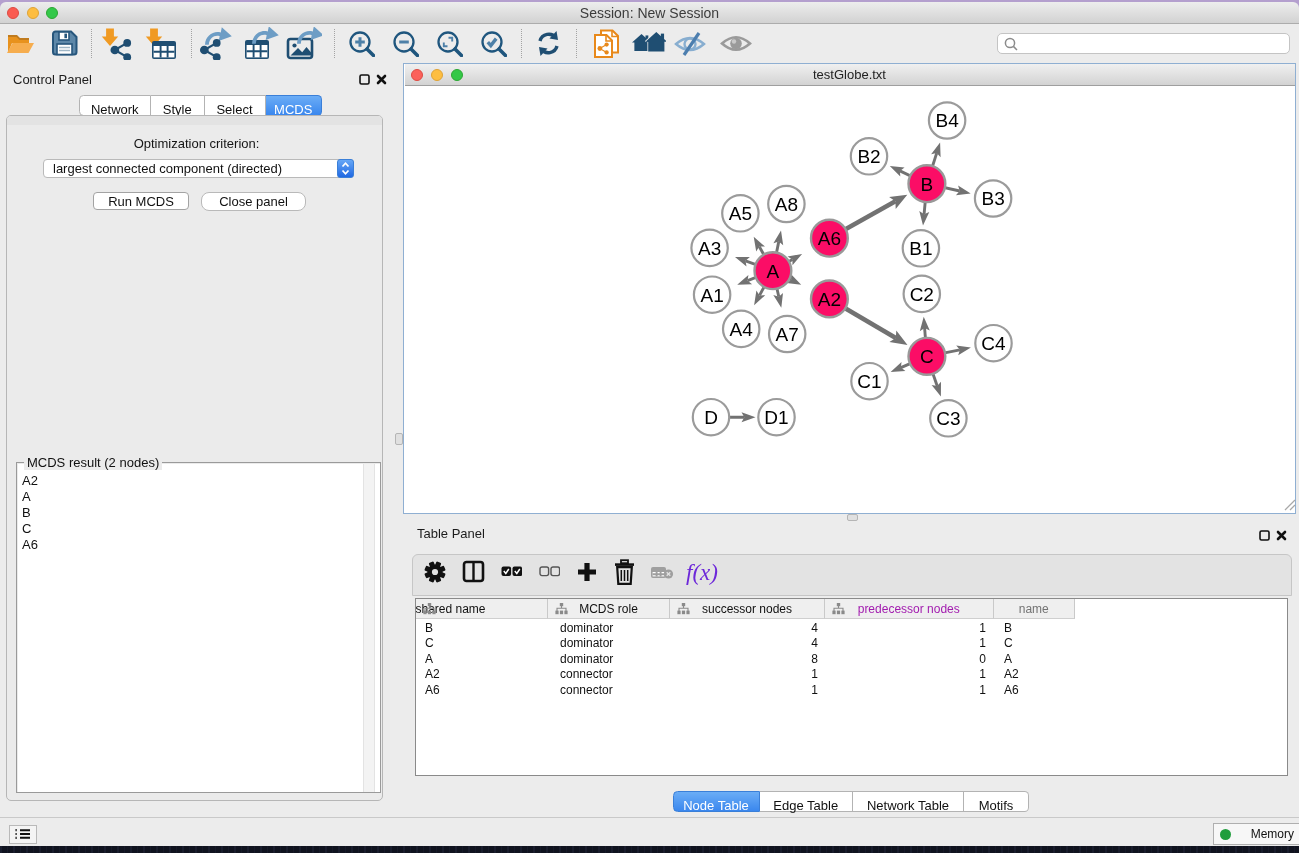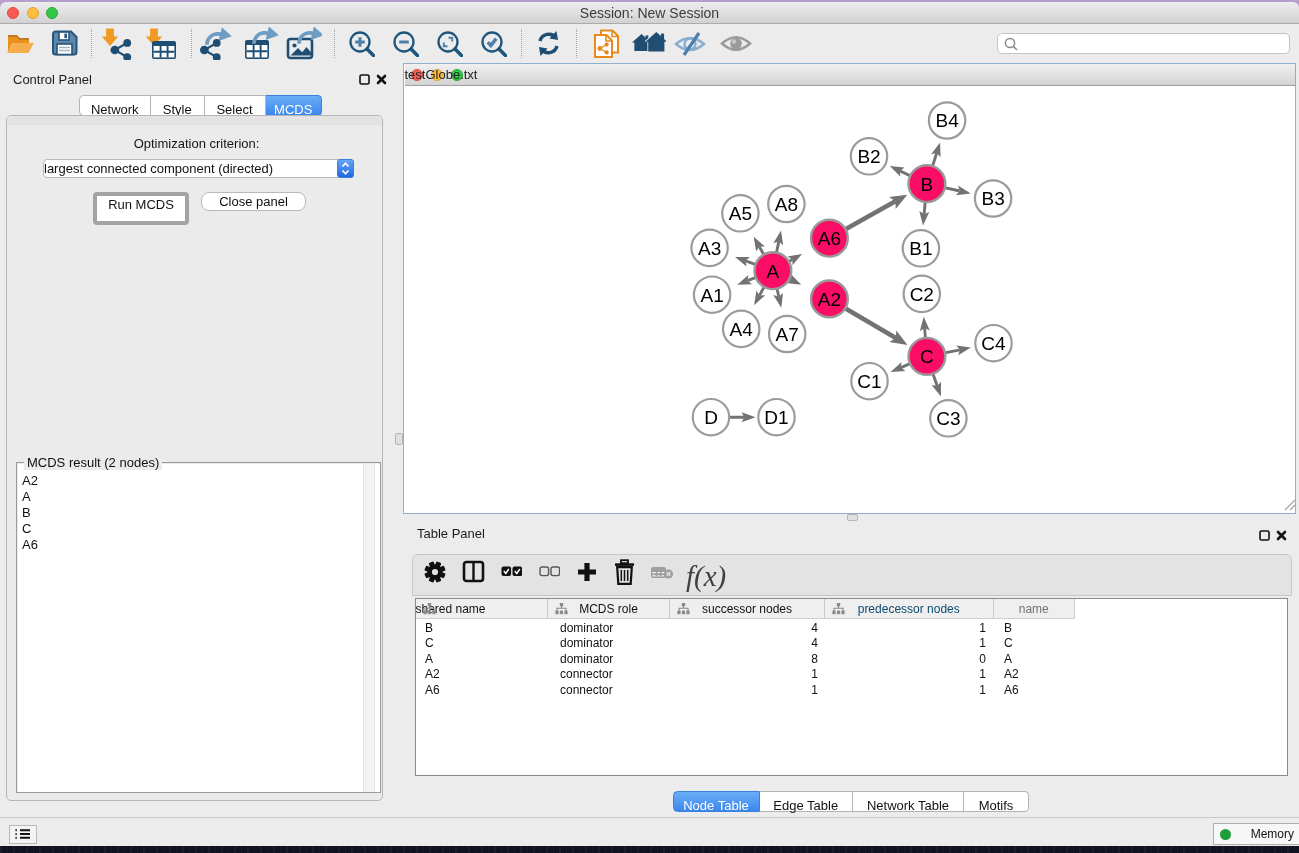--- a/index.html
+++ b/index.html
@@ -153,39 +153,39 @@
   </svg>
 <div class="seg" style="left:78.5px;top:95px">
     <div style="width:72.5px">Network</div>
     <div style="width:53.5px">Style</div>
     <div style="width:61px">Select</div>
     <div class="sel" style="width:56.5px">MCDS</div>
   </div>
 <div class="abs" style="left:6px;top:115px;width:377px;height:686px;background:#ebebeb;border:1px solid #b6b6b6;border-radius:5px"></div>
 <div class="abs" style="left:7px;top:116px;width:375px;height:9px;background:#e3e3e3;border-radius:4px 4px 0 0"></div>
 <div class="abs" style="left:8px;top:136px;width:377px;height:16px;text-align:center;font-size:13px;color:#151515">Optimization criterion:</div>
-<div class="abs" style="left:43px;top:159px;width:311px;height:19px;background:#fff;border:1px solid #b9b9b9;border-radius:4px;font-size:13px;line-height:17px;color:#111">largest connected component (directed)</div>
+<div class="abs" style="left:43px;top:159px;width:311px;height:19px;background:#fff;border:1px solid #b9b9b9;border-radius:4px;font-size:13px;line-height:17px;padding-left:9px;color:#111">largest connected component (directed)</div>
 <div class="abs" style="left:337px;top:159px;width:17px;height:19px;background:linear-gradient(#66a7f6,#2068e2);border-radius:3px;border:1px solid #3a7fd8"></div>
 <svg class="abs" style="left:338px;top:160px" width="15" height="17" viewBox="0 0 15 17">
     <path d="M4.5 6.5 L7.5 3.2 L10.5 6.5 M4.5 10.5 L7.5 13.8 L10.5 10.5" fill="none" stroke="#fff" stroke-width="1.7"></path>
   </svg>
-<div class="abs" style="left:93px;top:192px;width:96px;height:33px;background:#fff;border:4px solid #a3a3a3;border-radius:4px;font-size:13px;line-height:17px;text-align:center;color:#111">Run MCDS</div>
+<div class="abs" style="left:93px;top:192px;width:96px;height:18px;background:#fff;border:1px solid #a3a3a3;border-radius:4px;font-size:13px;line-height:17px;text-align:center;color:#111">Run MCDS</div>
 <div class="abs" style="left:201px;top:192px;width:105px;height:19px;background:#fff;border:1px solid #b9b9b9;border-radius:8px;font-size:13px;line-height:17px;text-align:center;color:#111">Close panel</div>
 <div class="abs" style="left:16px;top:462px;width:365px;height:331px;border:1px solid #9a9a9a"></div>
 <div class="abs" style="left:17.5px;top:463.5px;width:362px;height:328px;background:#fff"></div>
 <div class="abs" style="left:24px;top:455px;height:15px;background:#ebebeb;padding:0 3px;font-size:13px;line-height:15px;color:#111">MCDS result (2 nodes)</div>
 <div class="abs" style="left:363px;top:463.5px;width:12px;height:328px;background:#f3f3f3;border-left:1px solid #e3e3e3;border-right:1px solid #e3e3e3"></div>
 <div class="abs" style="left:22px;top:473px;font-size:13px;line-height:16px;color:#111">A2<br>A<br>B<br>C<br>A6</div>
 <div class="abs" style="left:395px;top:433px;width:8px;height:12px;background:#e0e0e0;border:1px solid #b5b5b5;border-radius:2px"></div>
 <div class="abs" style="left:403px;top:62.5px;width:893px;height:451px;border:1.5px solid #8fafd2;background:#fff"></div>
 <div class="abs" style="left:404.5px;top:64px;width:890px;height:21.5px;background:linear-gradient(#f0f0f0,#d3d3d3);border-bottom:1px solid #9f9f9f"></div>
 <div class="tl" style="left:411px;top:68.5px;background:#fb615b;border:0.5px solid #dd4b43"></div>
 <div class="tl" style="left:431px;top:68.5px;background:#fdbe41;border:0.5px solid #dfa336"></div>
 <div class="tl" style="left:451px;top:68.5px;background:#33c847;border:0.5px solid #2ca733"></div>
-<div class="abs" style="left:404.5px;top:64px;width:890px;height:21.5px;text-align:left;font-size:13px;line-height:21px;color:#222">testGlobe.txt</div>
+<div class="abs" style="left:404.5px;top:64px;width:890px;height:21.5px;text-align:center;font-size:13px;line-height:21px;color:#222">testGlobe.txt</div>
 <svg class="abs" style="left:1283px;top:498px" width="13" height="13" viewBox="0 0 13 13">
     <path d="M12 2 L2 12 M12 7 L7 12" stroke="#a8a8a8" stroke-width="1.3"></path>
   </svg>
 <svg class="abs" style="left:403.5px;top:85.5px" width="892" height="427" viewBox="0 0 892 427">
 <line x1="368.9" y1="184.7" x2="343.6" y2="194.7" stroke="#727272" stroke-width="2.9"></line>
 <polygon points="333.2,198.8 344.4,189.0 343.6,194.7 348.1,198.3" fill="#727272"></polygon>
 <line x1="368.9" y1="184.7" x2="341.5" y2="174.8" stroke="#727272" stroke-width="2.9"></line>
 <polygon points="331.0,171.0 345.9,171.1 341.5,174.8 342.5,180.5" fill="#727272"></polygon>
 <line x1="368.9" y1="184.7" x2="355.5" y2="209.4" stroke="#727272" stroke-width="2.9"></line>
 <polygon points="350.1,219.2 352.4,204.5 355.5,209.4 361.2,209.3" fill="#727272"></polygon>
@@ -308,21 +308,21 @@
     <path d="M4.2 8.2 h14.6 l-1.1 16.6 h-12.4 z" fill="none" stroke="#111" stroke-width="2.2"></path>
     <path d="M8.3 11 v11 M11.5 11 v11 M14.7 11 v11" stroke="#111" stroke-width="1.5"></path>
   </svg>
 <svg class="abs" style="left:650px;top:566px" width="24" height="13" viewBox="0 0 24 13">
     <rect x="1" y="1" width="15" height="11" rx="2" fill="#9f9f9f"></rect>
     <rect x="2.6" y="6" width="11.8" height="4.4" fill="#fff"></rect>
     <path d="M2.6 8.2 h11.8 M6.6 6 v4.4 M10.6 6 v4.4" stroke="#9f9f9f" stroke-width="1.9"></path>
     <circle cx="18.5" cy="8" r="4.6" fill="#9f9f9f"></circle>
     <path d="M16.7 6.2 l3.6 3.6 M20.3 6.2 l-3.6 3.6" stroke="#e3e3e3" stroke-width="1.3"></path>
   </svg>
-<div class="abs" style="left:686px;top:560px;font-family:'Liberation Serif',serif;font-style:italic;font-size:29px;color:#404040">f(x)</div>
+<div class="abs" style="left:686px;top:560px;font-family:'Liberation Serif',serif;font-style:italic;font-size:23px;color:#6d28d9">f(x)</div>
 <div class="abs" style="left:415px;top:597.5px;width:873px;height:178.5px;background:#fff;border:1px solid #8a8a8a"></div>
 <div class="abs" style="left:415.5px;top:598.5px;width:132.5px;height:20px;background:#efefef;border-right:1px solid #c9c9c9;border-bottom:1px solid #cfcfcf;text-align:left;font-size:12px;line-height:20px;color:#111">shared name</div>
 <svg style="position:absolute;left:422.5px;top:602.5px" width="13" height="12" viewBox="0 0 13 12">
     <rect x="4.8" y="0" width="3.4" height="3.2" fill="#8a8a8a"></rect>
     <path d="M6.5 3v2.2 M2 8V5.2h9V8" stroke="#8a8a8a" stroke-width="1.1" fill="none"></path>
     <rect x="0.4" y="7.6" width="3.2" height="3.6" fill="#8a8a8a"></rect>
     <rect x="4.9" y="7.6" width="3.2" height="3.6" fill="#8a8a8a"></rect>
     <rect x="9.4" y="7.6" width="3.2" height="3.6" fill="#8a8a8a"></rect>
   </svg>
 <div class="abs" style="left:548px;top:598.5px;width:122px;height:20px;background:#efefef;border-right:1px solid #c9c9c9;border-bottom:1px solid #cfcfcf;text-align:center;font-size:12px;line-height:20px;color:#111">MCDS role</div>
@@ -334,21 +334,21 @@
     <rect x="9.4" y="7.6" width="3.2" height="3.6" fill="#8a8a8a"></rect>
   </svg>
 <div class="abs" style="left:670px;top:598.5px;width:155px;height:20px;background:#efefef;border-right:1px solid #c9c9c9;border-bottom:1px solid #cfcfcf;text-align:center;font-size:12px;line-height:20px;color:#111">successor nodes</div>
 <svg style="position:absolute;left:677px;top:602.5px" width="13" height="12" viewBox="0 0 13 12">
     <rect x="4.8" y="0" width="3.4" height="3.2" fill="#8a8a8a"></rect>
     <path d="M6.5 3v2.2 M2 8V5.2h9V8" stroke="#8a8a8a" stroke-width="1.1" fill="none"></path>
     <rect x="0.4" y="7.6" width="3.2" height="3.6" fill="#8a8a8a"></rect>
     <rect x="4.9" y="7.6" width="3.2" height="3.6" fill="#8a8a8a"></rect>
     <rect x="9.4" y="7.6" width="3.2" height="3.6" fill="#8a8a8a"></rect>
   </svg>
-<div class="abs" style="left:825px;top:598.5px;width:168.5px;height:20px;background:#efefef;border-right:1px solid #c9c9c9;border-bottom:1px solid #cfcfcf;text-align:center;font-size:12px;line-height:20px;color:#0c4a6e">predecessor nodes</div>
+<div class="abs" style="left:825px;top:598.5px;width:168.5px;height:20px;background:#efefef;border-right:1px solid #c9c9c9;border-bottom:1px solid #cfcfcf;text-align:center;font-size:12px;line-height:20px;color:#a21caf">predecessor nodes</div>
 <svg style="position:absolute;left:832px;top:602.5px" width="13" height="12" viewBox="0 0 13 12">
     <rect x="4.8" y="0" width="3.4" height="3.2" fill="#8a8a8a"></rect>
     <path d="M6.5 3v2.2 M2 8V5.2h9V8" stroke="#8a8a8a" stroke-width="1.1" fill="none"></path>
     <rect x="0.4" y="7.6" width="3.2" height="3.6" fill="#8a8a8a"></rect>
     <rect x="4.9" y="7.6" width="3.2" height="3.6" fill="#8a8a8a"></rect>
     <rect x="9.4" y="7.6" width="3.2" height="3.6" fill="#8a8a8a"></rect>
   </svg>
 <div class="abs" style="left:993.5px;top:598.5px;width:81.5px;height:20px;background:#efefef;border-right:1px solid #c9c9c9;border-bottom:1px solid #cfcfcf;text-align:center;font-size:12px;line-height:20px;color:#737373">name</div>
 <div class="abs" style="left:425px;top:620.5px;font-size:12px;color:#111">B</div>
 <div class="abs" style="left:560px;top:620.5px;font-size:12px;color:#111">dominator</div>

